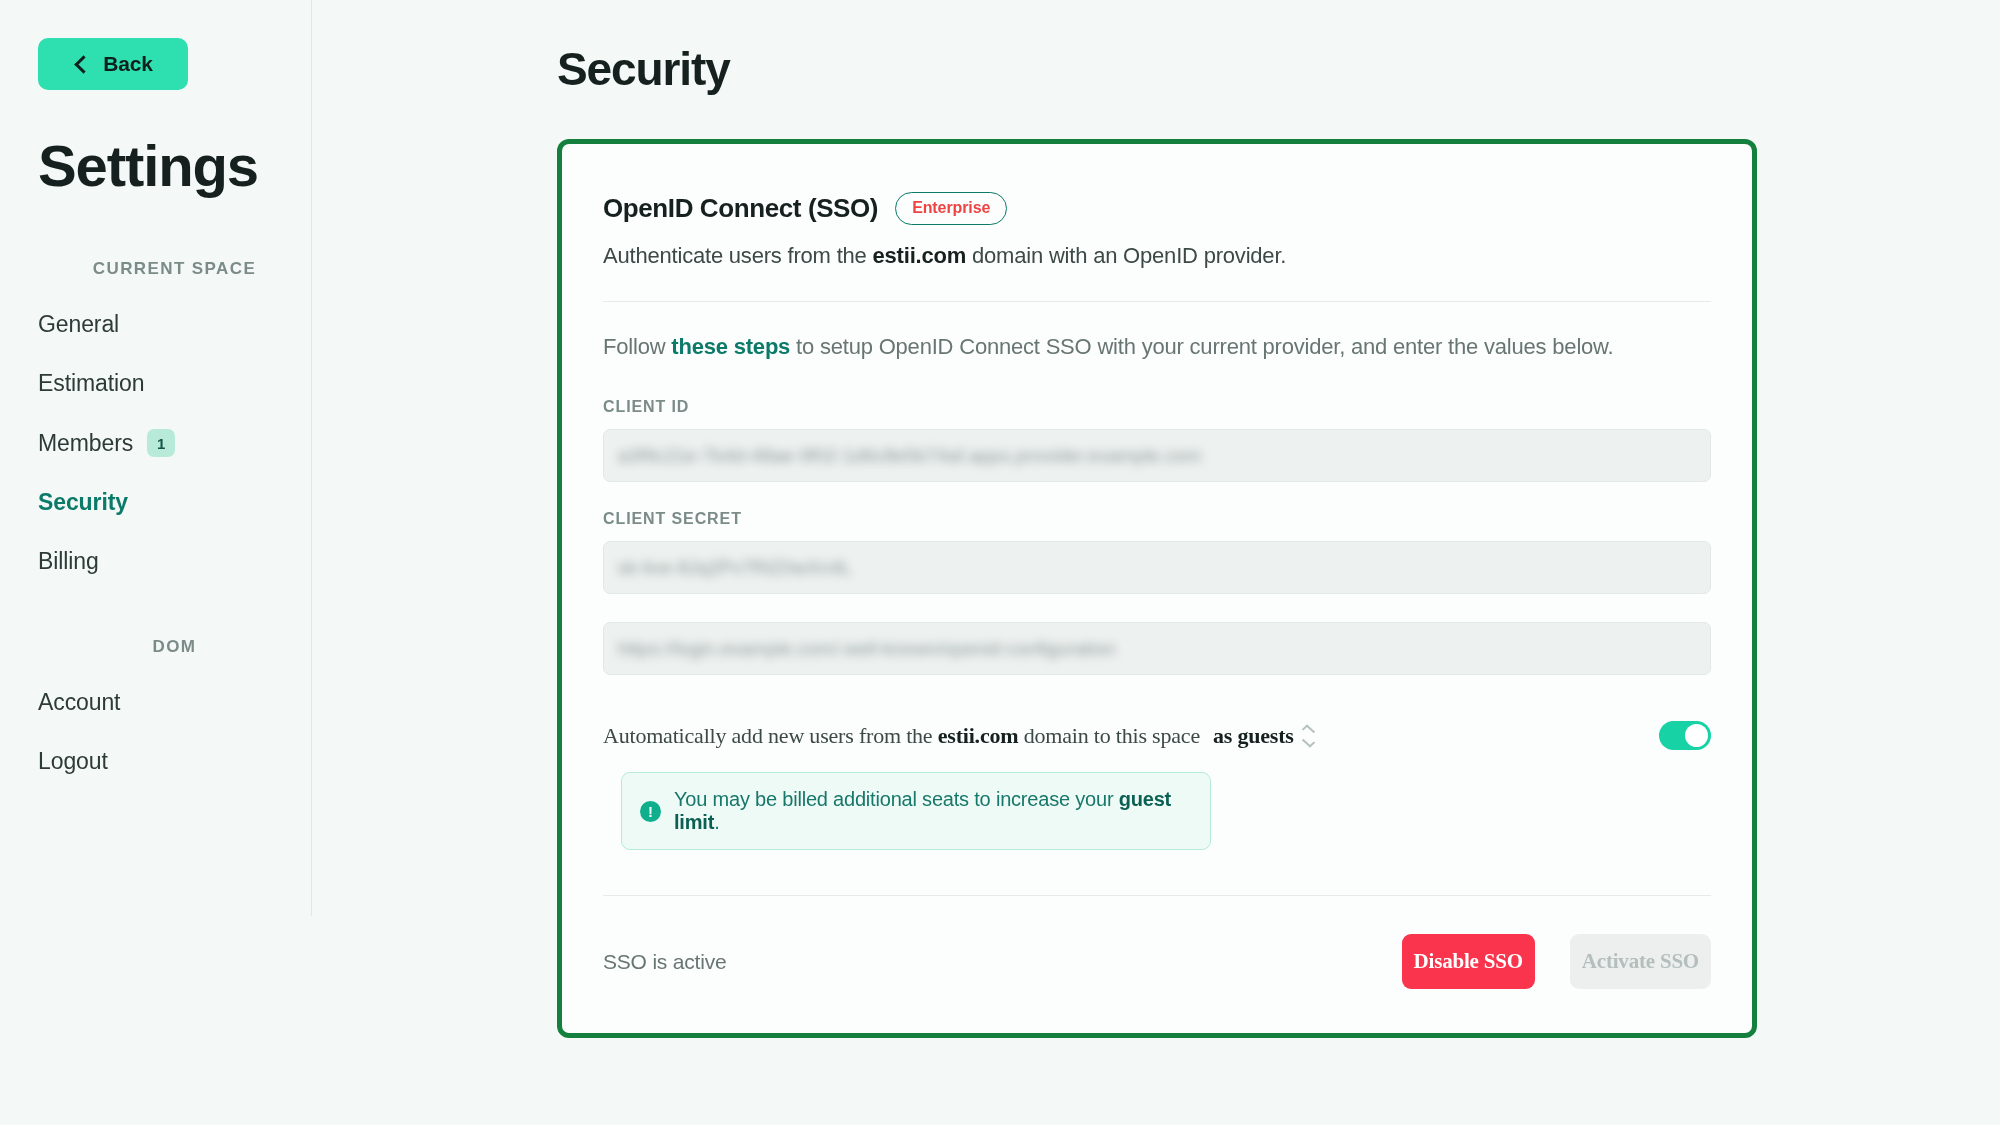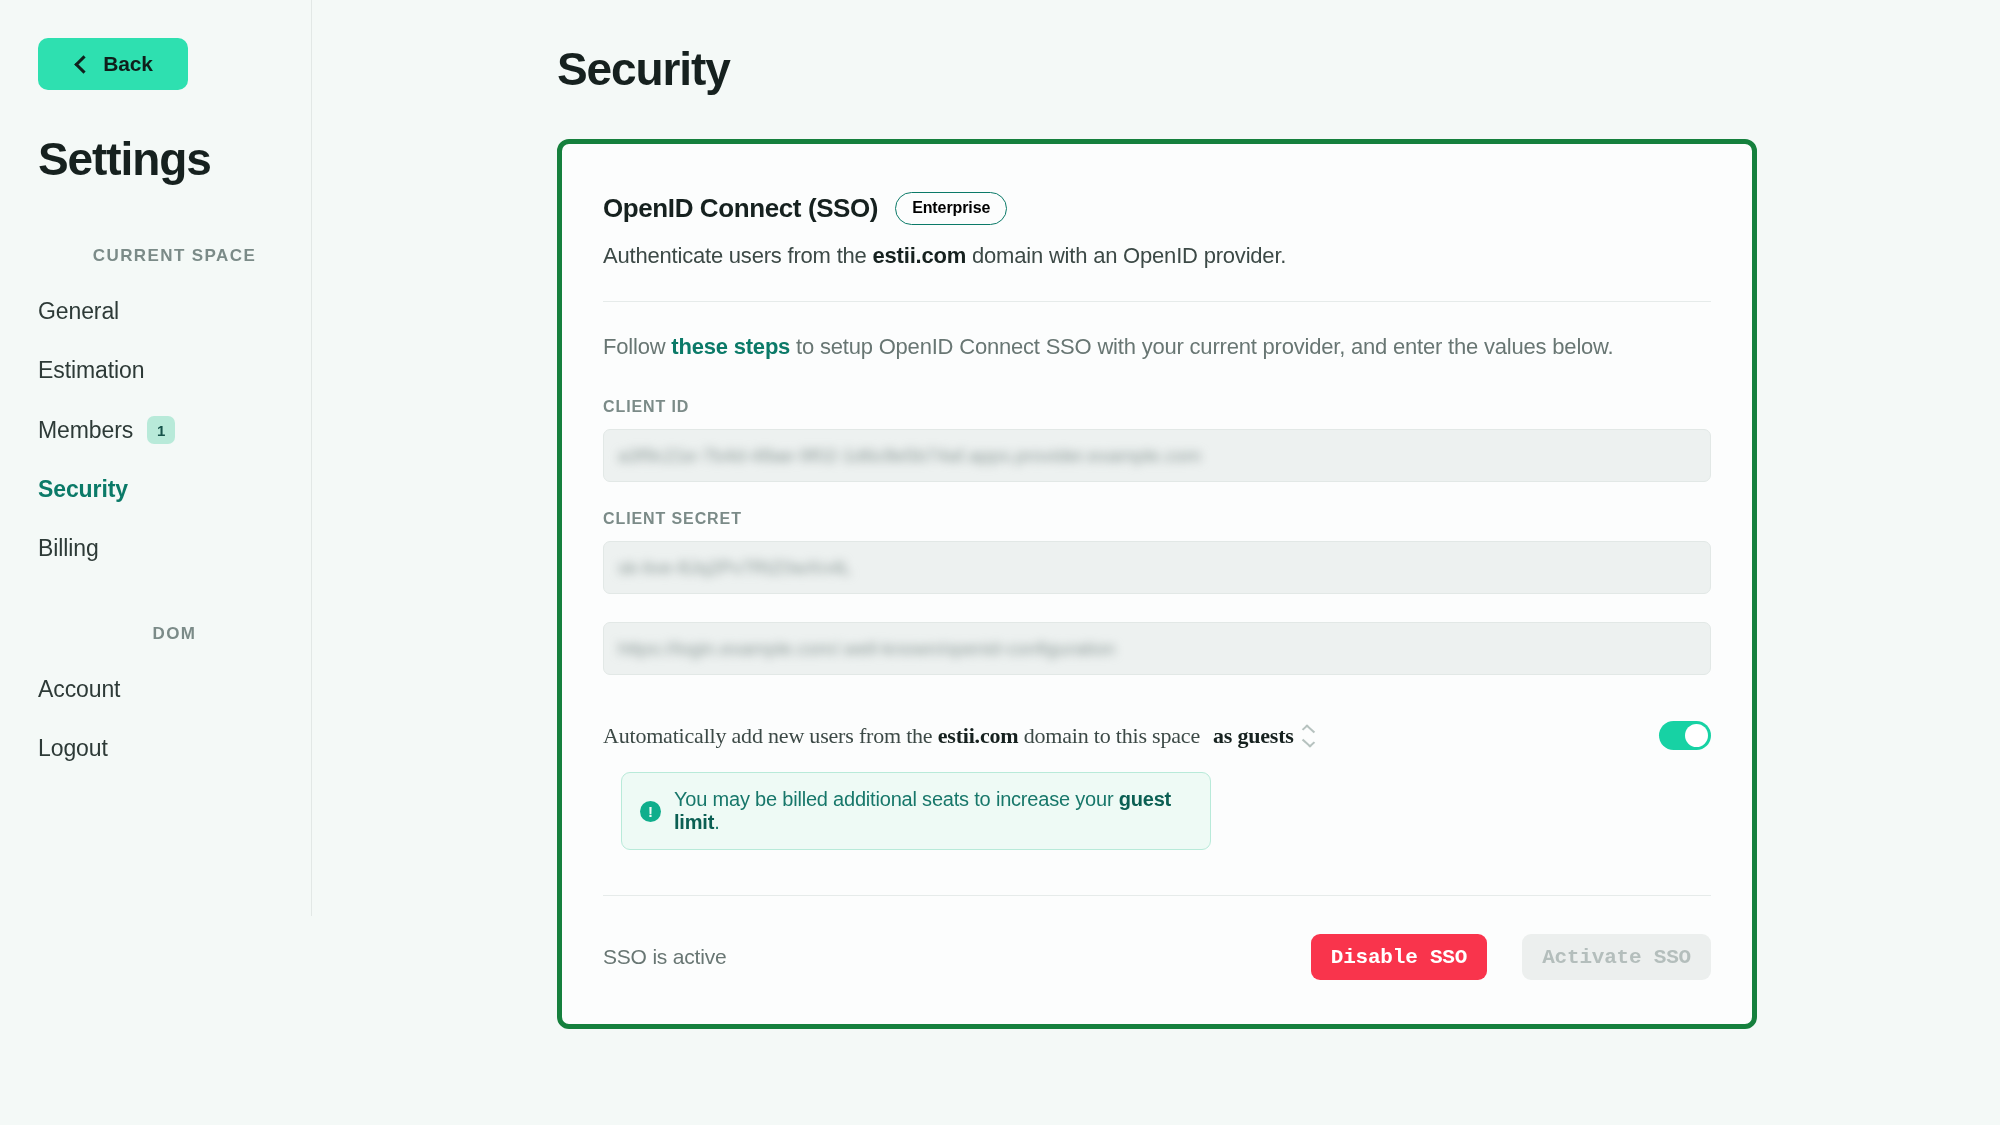--- a/index.html
+++ b/index.html
@@ -53,21 +53,21 @@
   }
   .back-label {
     font-size: 21px;
     font-weight: bold;
     color: #0f1f1b;
     letter-spacing: -0.2px;
   }
 
   .settings-title {
     margin-top: 42px;
-    font-size: 46px;
+    font-size: 58px;
     font-weight: bold;
     color: #16211f;
     letter-spacing: -1.1px;
   }
 
   .nav-section-label {
     margin-top: 60px;
     font-size: 17px;
     font-weight: bold;
     letter-spacing: 1.4px;
@@ -136,21 +136,21 @@
     margin-bottom: 18px;
   }
   .card-title {
     font-size: 26px;
     font-weight: bold;
     color: #16211f;
     letter-spacing: -0.4px;
   }
   .enterprise-badge {
     border: 1.6px solid #0b7a68;
-    color: #000000;
+    color: #ef4444;
     border-radius: 999px;
     font-size: 16px;
     font-weight: bold;
     padding: 6px 16px 7px 16px;
     letter-spacing: -0.1px;
     white-space: nowrap;
   }
 
   .card-sub {
     font-size: 22px;
@@ -314,26 +314,26 @@
     align-items: center;
   }
   .status-text {
     font-size: 21px;
     color: #687673;
     letter-spacing: -0.2px;
   }
   .btn {
     border: none;
     border-radius: 9px;
-    font-family: Liberation Mono, monospace;
+    font-family: Liberation Serif, serif;
     font-size: 21px;
     font-weight: bold;
     letter-spacing: -0.2px;
-    height: 46px;
-    padding: 0 20px;
+    height: 55px;
+    padding: 0 12px;
     cursor: pointer;
   }
   .btn-danger {
     background: #f9344c;
     color: #ffffff;
     margin-left: auto;
   }
   .btn-disabled {
     background: #ecefee;
     color: #b4bebc;

